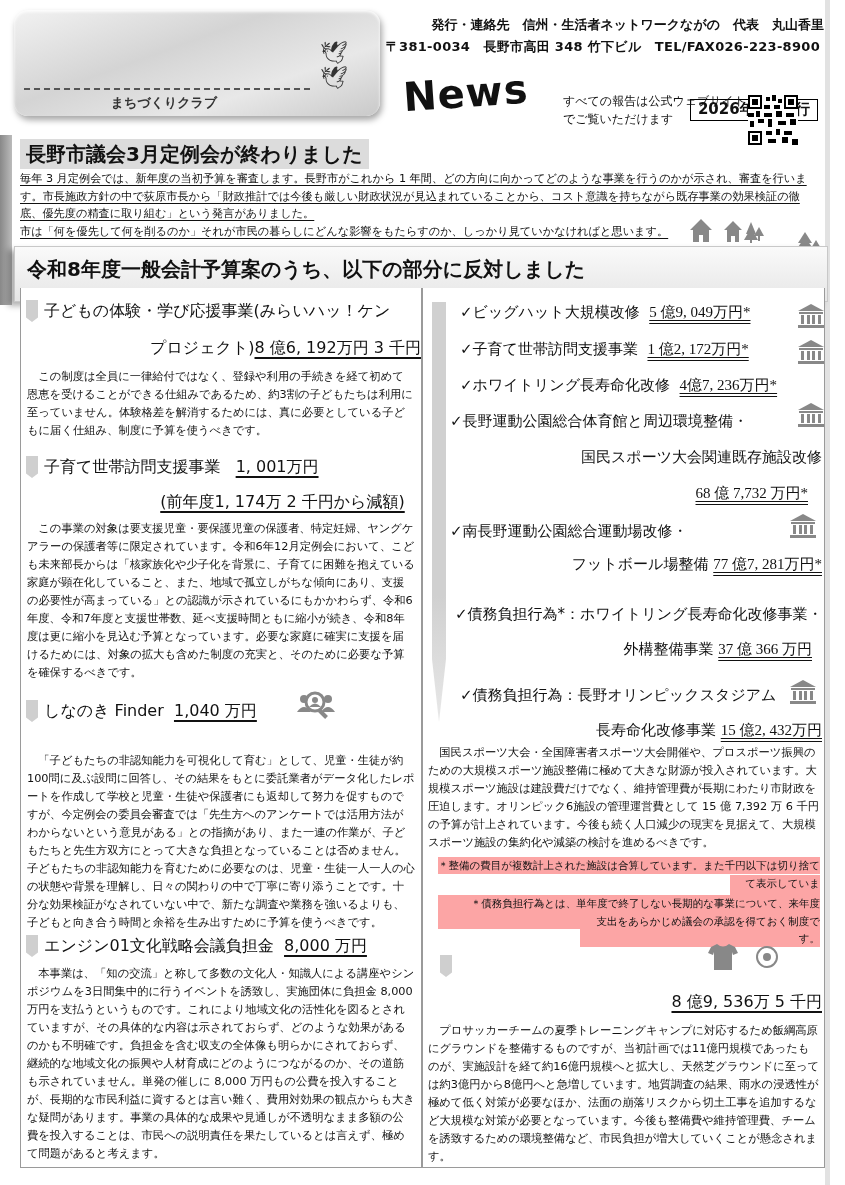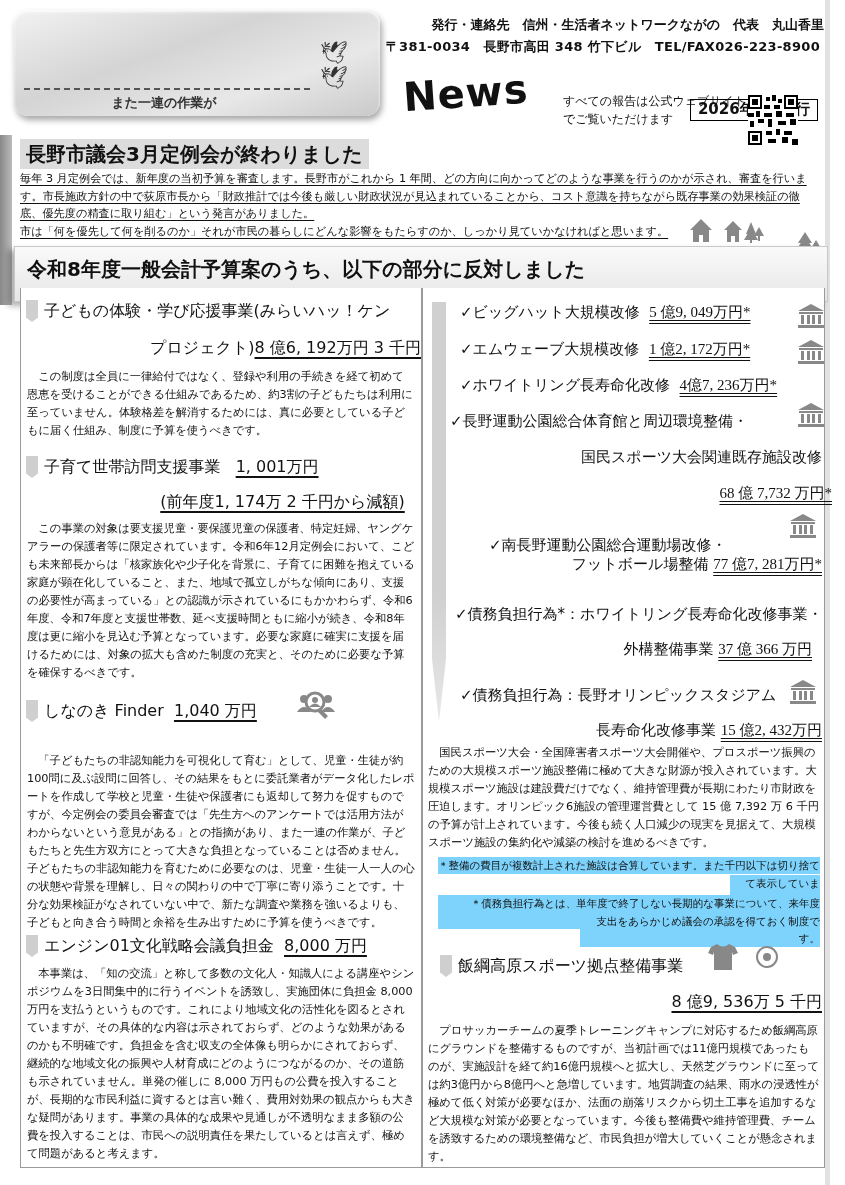--- a/index.html
+++ b/index.html
@@ -52,35 +52,35 @@
   .amount { text-decoration: underline; text-decoration-thickness: 2px; text-underline-offset: 4px; }
   .body-text { position: absolute; font-size: 11.3px; line-height: 18px; text-indent: 1em; }
 
   .vbar { position: absolute; left: 432px; top: 302px; width: 14px; height: 420px; background: linear-gradient(180deg, #d0d0d0 0%, #d0d0d0 70%, #e8e8e8 100%); clip-path: polygon(0 0,100% 0,100% 85%,50% 100%,0 85%); }
 
   .row { position: absolute; font-size: 15px; white-space: nowrap; }
   .row.r { text-align: right; }
   .amt2 { text-decoration: underline double; text-underline-offset: 3px; font-family: Liberation Serif, serif; }
   .bld { position: absolute; font-size: 20px; color: #888; }
 
-  .note { position: absolute; left: 438px; font-size: 10.5px; line-height: 17px; background: #7dd3fc; text-align: right; }
+  .note { position: absolute; left: 438px; font-size: 10.5px; line-height: 17px; background: #fca5a5; text-align: right; }
 
   .icon-finder { position: absolute; left: 296px; top: 690px; font-size: 22px; color: #888; }
   .icon-shirt { position: absolute; left: 708px; top: 944px; font-size: 22px; color: #888; }
   .icon-ball { position: absolute; left: 756px; top: 946px; width: 22px; height: 22px; border: 2.5px solid #888; border-radius: 50%; }
   .icon-ball::after { content:""; position:absolute; left:5px; top:5px; width:8px; height:8px; background:#888; border-radius:50%; }
 </style>
 </head>
 <body>
 
 <div class="right-strip"></div>
 
 <div class="masthead">
   <div class="rule"></div>
-  <div class="t3">また一連の作業が</div>
+  <div class="t3">まちづくりクラブ</div>
   <div class="birds">🕊 🕊</div>
 </div>
 
 <div class="pub-line1">発行・連絡先　信州・生活者ネットワークながの　代表　丸山香里</div>
 <div class="pub-line2">〒381-0034　長野市高田 348 竹下ビル　TEL/FAX026-223-8900</div>
 <div class="issue">2026年4月発行</div>
 <div class="news">News</div>
 <div class="web-note">
   <div>すべての報告は公式ウェブサイト</div>
   <div>でご覧いただけます</div>
@@ -196,26 +196,26 @@
 <div class="body-text" style="left:27px;top:752px;width:388px;">「子どもたちの非認知能力を可視化して育む」として、児童・生徒が約100問に及ぶ設問に回答し、その結果をもとに委託業者がデータ化したレポートを作成して学校と児童・生徒や保護者にも返却して努力を促すものですが、今定例会の委員会審査では「先生方へのアンケートでは活用方法がわからないという意見がある」との指摘があり、また一連の作業が、子どもたちと先生方双方にとって大きな負担となっていることは否めません。子どもたちの非認知能力を育むために必要なのは、児童・生徒一人一人の心の状態や背景を理解し、日々の関わりの中で丁寧に寄り添うことです。十分な効果検証がなされていない中で、新たな調査や業務を強いるよりも、子どもと向き合う時間と余裕を生み出すために予算を使うべきです。</div>
 
 <div class="item-head" style="left:26px;top:935px;">
   <span class="flag"></span><span>エンジン01文化戦略会議負担金</span>&nbsp;&nbsp;<span class="amount">8,000 万円</span>
 </div>
 <div class="body-text" style="left:27px;top:965px;width:388px;">本事業は、「知の交流」と称して多数の文化人・知識人による講座やシンポジウムを3日間集中的に行うイベントを誘致し、実施団体に負担金 8,000 万円を支払うというものです。これにより地域文化の活性化を図るとされていますが、その具体的な内容は示されておらず、どのような効果があるのかも不明確です。負担金を含む収支の全体像も明らかにされておらず、継続的な地域文化の振興や人材育成にどのようにつながるのか、その道筋も示されていません。単発の催しに 8,000 万円もの公費を投入することが、長期的な市民利益に資するとは言い難く、費用対効果の観点からも大きな疑問があります。事業の具体的な成果や見通しが不透明なまま多額の公費を投入することは、市民への説明責任を果たしているとは言えず、極めて問題があると考えます。</div>
 
 <div class="vbar"></div>
 
 <div class="row" style="left:460px;top:303px;"><span>✓ビッグハット大規模改修</span>&nbsp;&nbsp;<span class="amt2">5 億9, 049万円*</span></div>
-<div class="row" style="left:460px;top:340px;"><span>✓エムウェーブ大規模改修</span>&nbsp;&nbsp;<span class="amt2">1 億2, 172万円*</span></div>
+<div class="row" style="left:460px;top:340px;"><span>✓子育て世帯訪問支援事業</span>&nbsp;&nbsp;<span class="amt2">1 億2, 172万円*</span></div>
 <div class="row" style="left:460px;top:376px;"><span>✓ホワイトリング長寿命化改修</span>&nbsp;&nbsp;<span class="amt2">4億7, 236万円*</span></div>
 <div class="row" style="left:450px;top:412px;"><span>✓長野運動公園総合体育館と周辺環境整備・</span></div>
 <div class="row r" style="left:450px;top:448px;width:372px;"><span>国民スポーツ大会関連既存施設改修</span></div>
-<div class="row r" style="left:460px;top:484px;width:372px;"><span class="amt2">68 億 7,732 万円*</span></div>
-<div class="row" style="left:450px;top:536px;margin-left:39px;"><span>✓南長野運動公園総合運動場改修・</span></div>
+<div class="row r" style="left:436px;top:484px;width:372px;"><span class="amt2">68 億 7,732 万円*</span></div>
+<div class="row" style="left:450px;top:522px;"><span>✓南長野運動公園総合運動場改修・</span></div>
 <div class="row r" style="left:450px;top:555px;width:372px;"><span>フットボール場整備</span>&nbsp;<span class="amt2">77 億7, 281万円*</span></div>
 <div class="row" style="left:455px;top:605px;"><span>✓債務負担行為*：ホワイトリング長寿命化改修事業・</span></div>
 <div class="row r" style="left:450px;top:640px;width:362px;"><span>外構整備事業</span>&nbsp;<span class="amt2">37 億 366 万円</span></div>
 <div class="row" style="left:460px;top:686px;"><span>✓債務負担行為：長野オリンピックスタジアム</span></div>
 <div class="row r" style="left:450px;top:721px;width:372px;"><span>長寿命化改修事業</span>&nbsp;<span class="amt2">15 億2, 432万円</span></div>
 
 <div class="bld" style="left:797px;top:304px;"><svg width="28" height="24" viewBox="0 0 28 24">
       <g fill="#888">
         <polygon points="14,0 1,7 27,7"></polygon>
         <rect x="2" y="8" width="24" height="2"></rect>
@@ -280,21 +280,21 @@
   <div>て表示しています。</div>
 </div>
 <div class="note" style="left:438px;top:895px;width:382px;padding-left:32px;">
   <div>＊債務負担行為とは、単年度で終了しない長期的な事業について、来年度以降の</div>
 </div>
 <div class="note" style="left:580px;top:913px;width:240px;">
   <div>支出をあらかじめ議会の承認を得ておく制度です。</div>
 </div>
 
 <div class="item-head" style="left:440px;top:955px;">
-  <span class="flag"></span><span>飯綱高原スポーツ拠点整備事業</span>
+  <span class="flag"></span>
 </div>
 <div class="icon-shirt">
   <svg width="30" height="26" viewBox="0 0 30 26">
       <path fill="#888" d="M9,0 L3,3 L0,9 L5,11 L6,8 L6,26 L24,26 L24,8 L25,11 L30,9 L27,3 L21,0 Q15,5 9,0z"></path>
     </svg>
 </div>
 <div class="icon-ball"></div>
 <div class="item-head" style="left:450px;top:992px;width:372px;text-align:right;">
   <span class="amount">8 億9, 536万 5 千円</span>
 </div>

